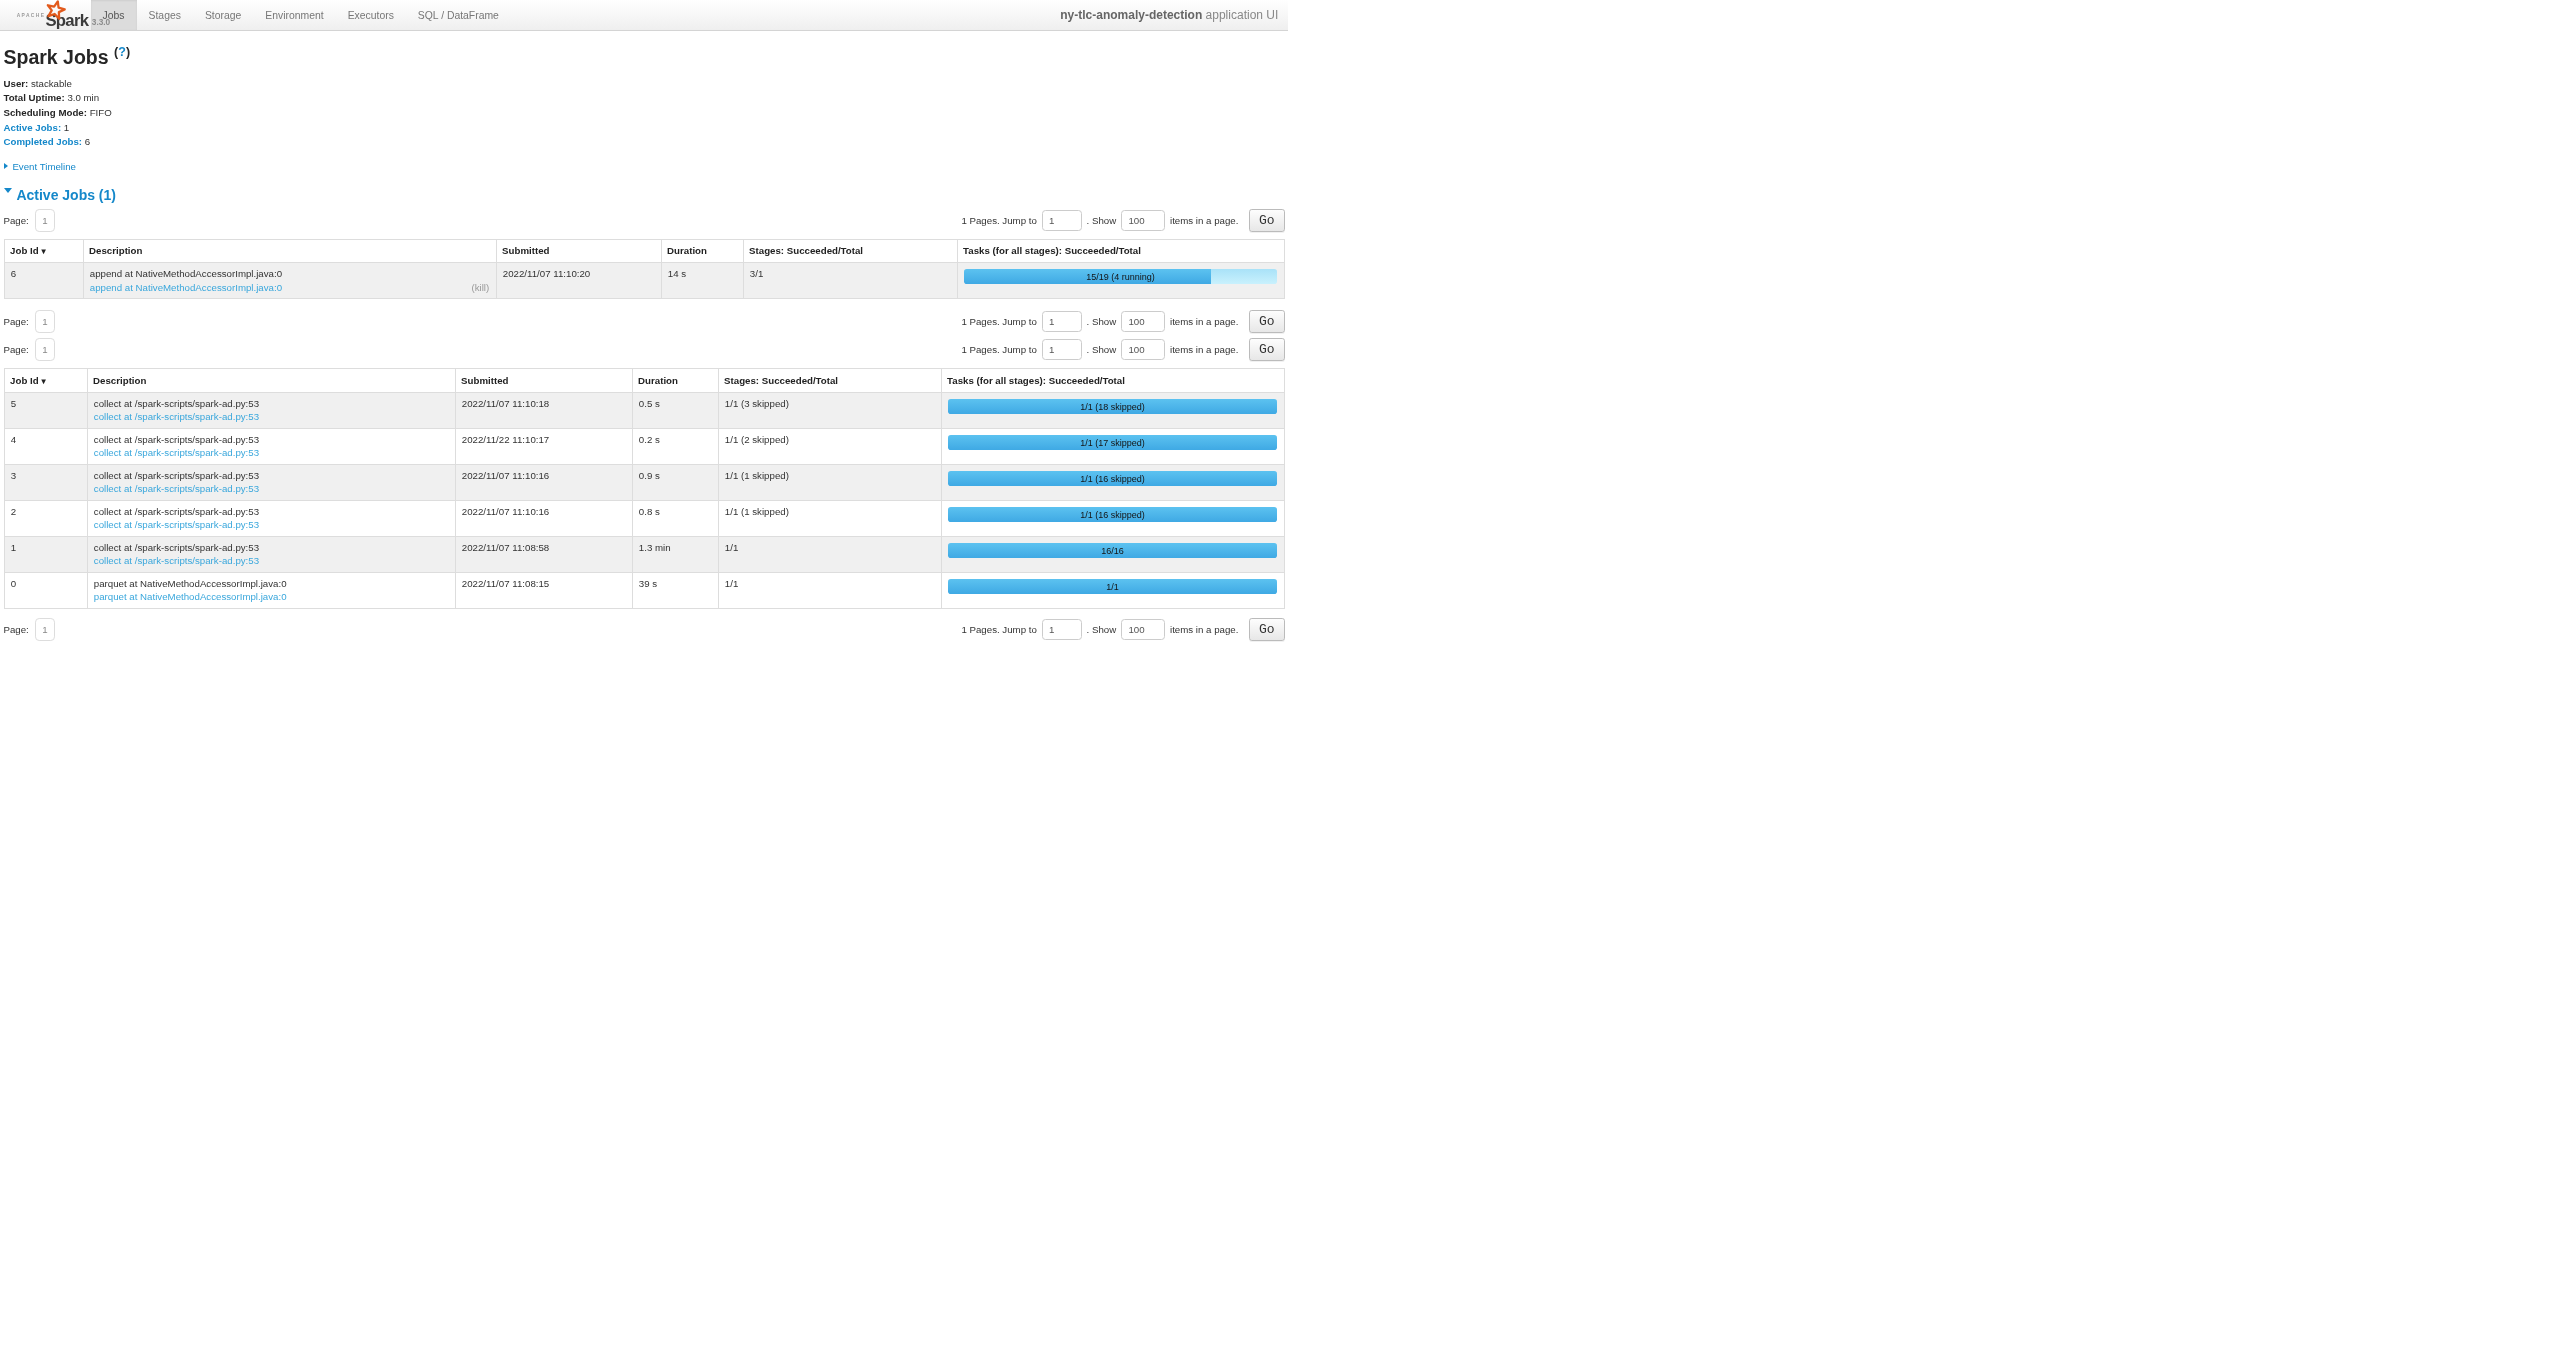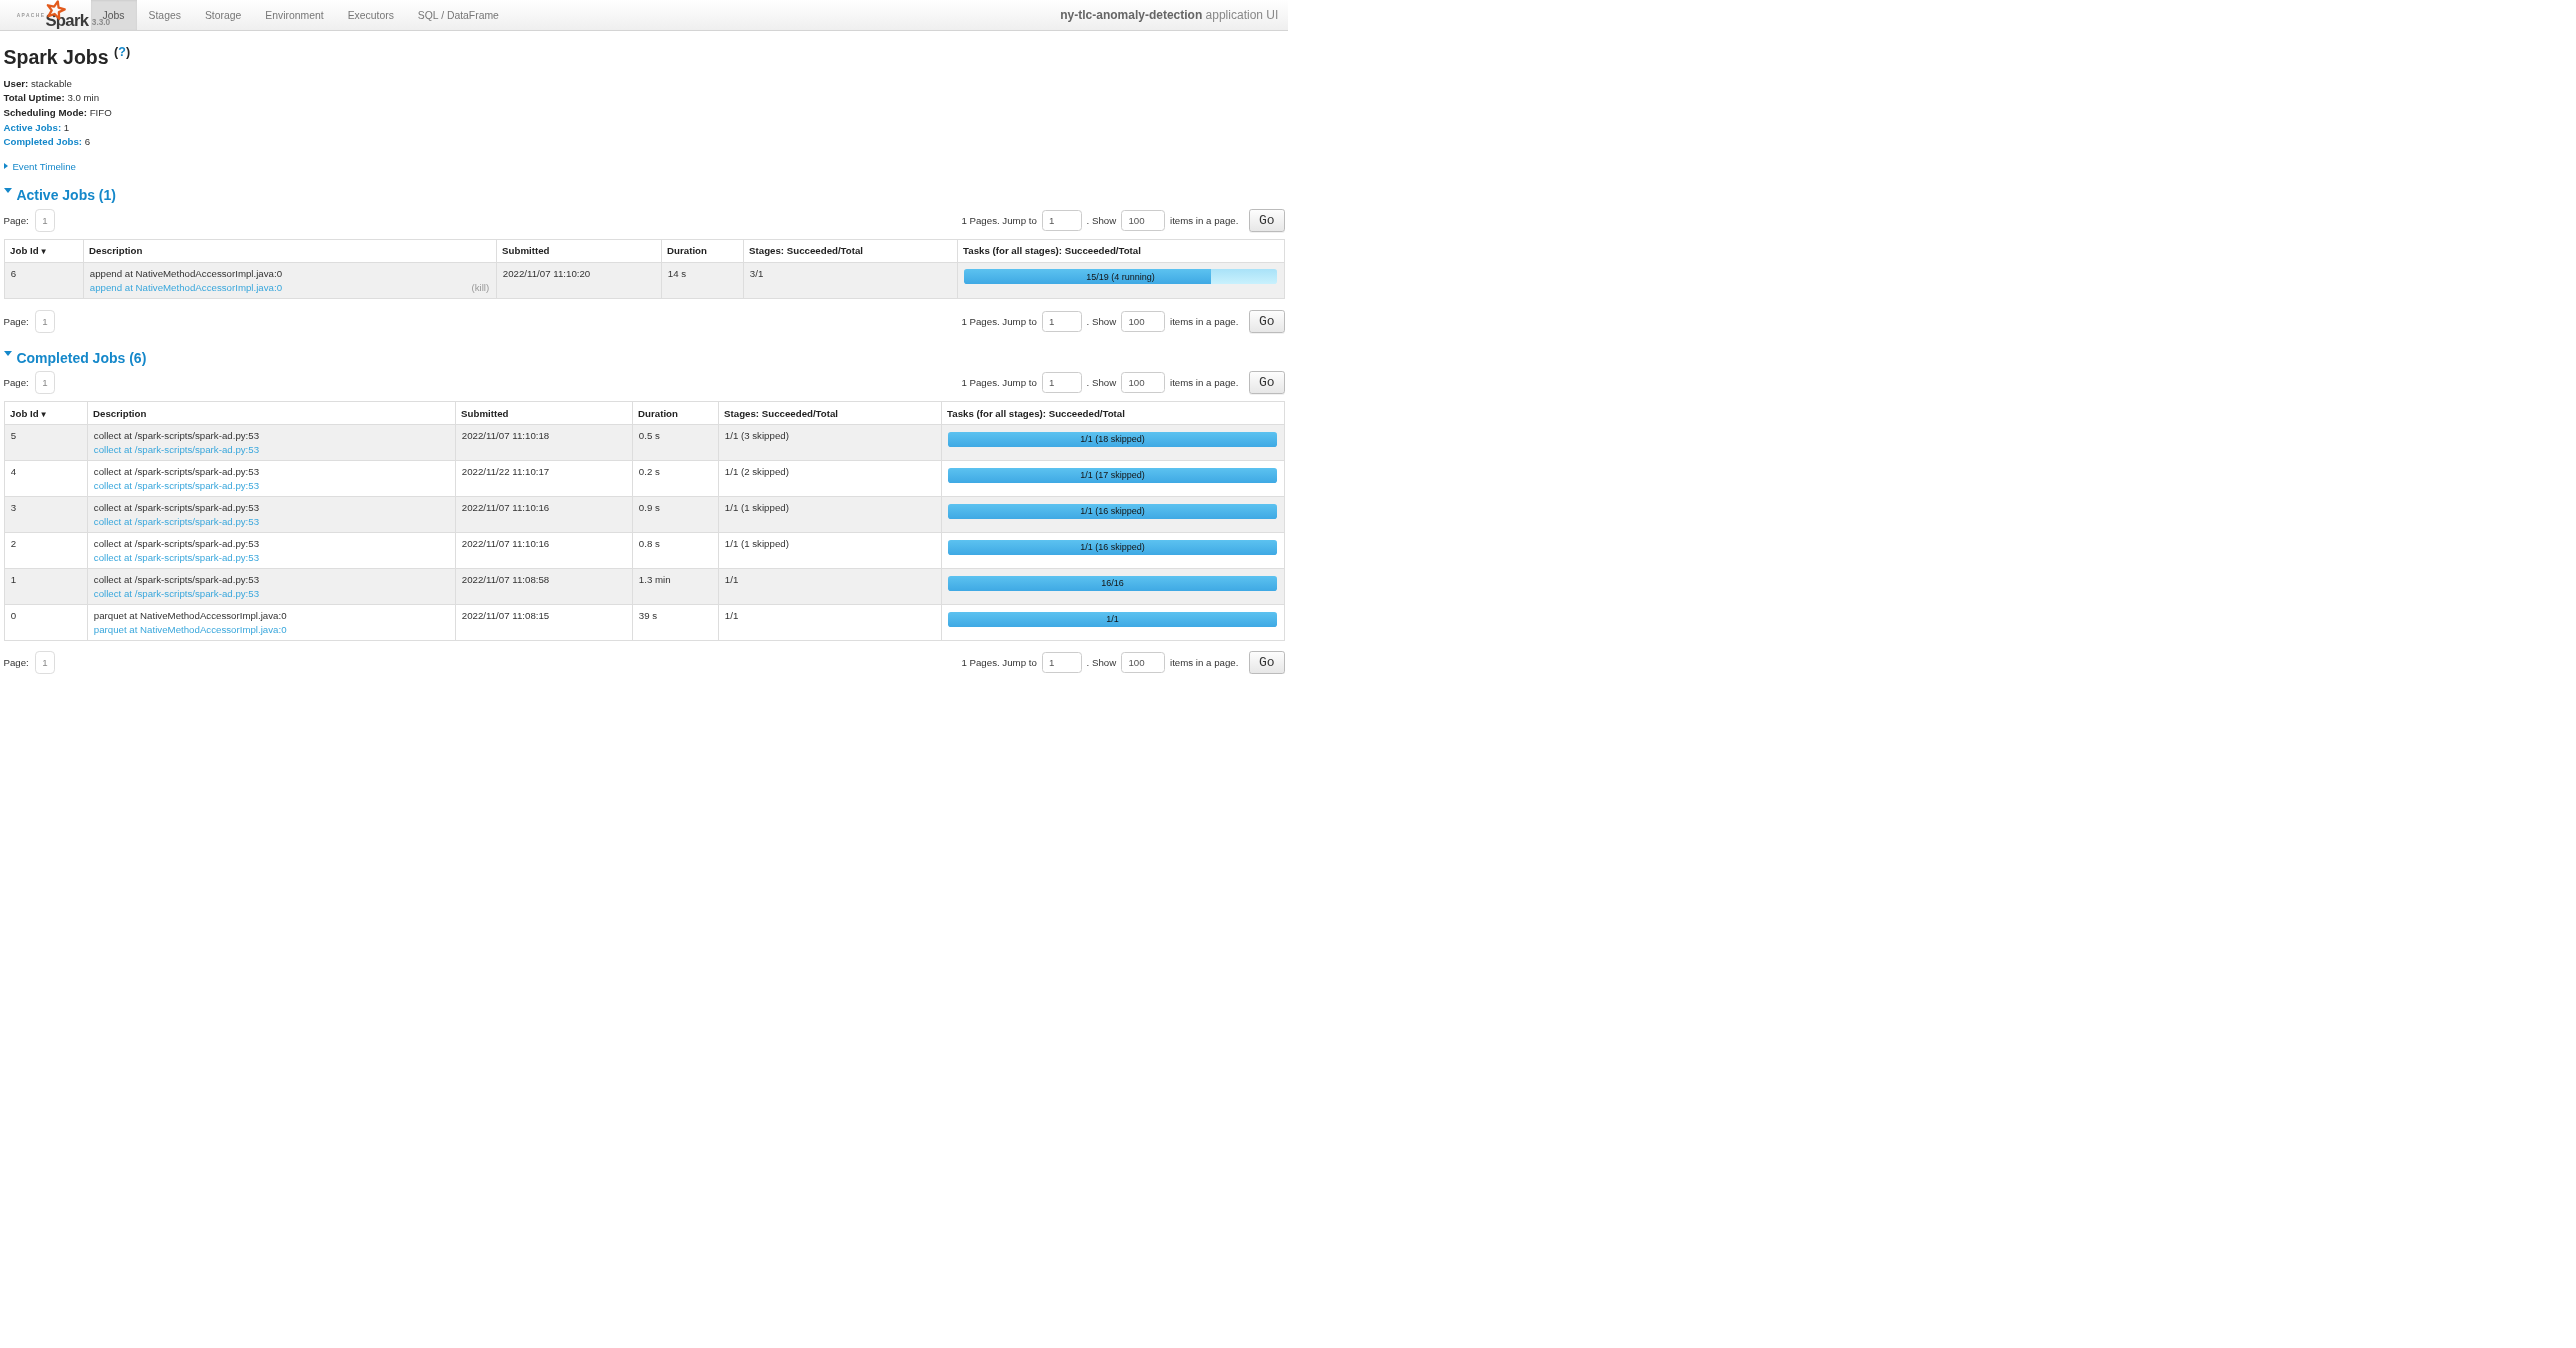--- a/index.html
+++ b/index.html
@@ -195,24 +195,20 @@
       <span class="pageright">
         <span class="ptext">1 Pages. Jump to</span>
         <input class="pginput jump" type="text" value="1" style="">
         <span class="ptext">. Show</span>
         <input class="pginput show" type="text" value="100" style="">
         <span class="ptext">items in a page.</span>
         <button class="gobtn">Go</button>
       </span>
     </div>
 
-    <div class="section-h" style="margin-top:16.7px">
-      <span class="tri-down"></span>
-      <span>Completed Jobs (6)</span>
-    </div>
 
     <div class="pagerow">
       <span class="pagelabel">Page:</span>
       <span class="pagebox">1</span>
       <span class="pageright">
         <span class="ptext">1 Pages. Jump to</span>
         <input class="pginput jump" type="text" value="1" style="">
         <span class="ptext">. Show</span>
         <input class="pginput show" type="text" value="100" style="">
         <span class="ptext">items in a page.</span>

